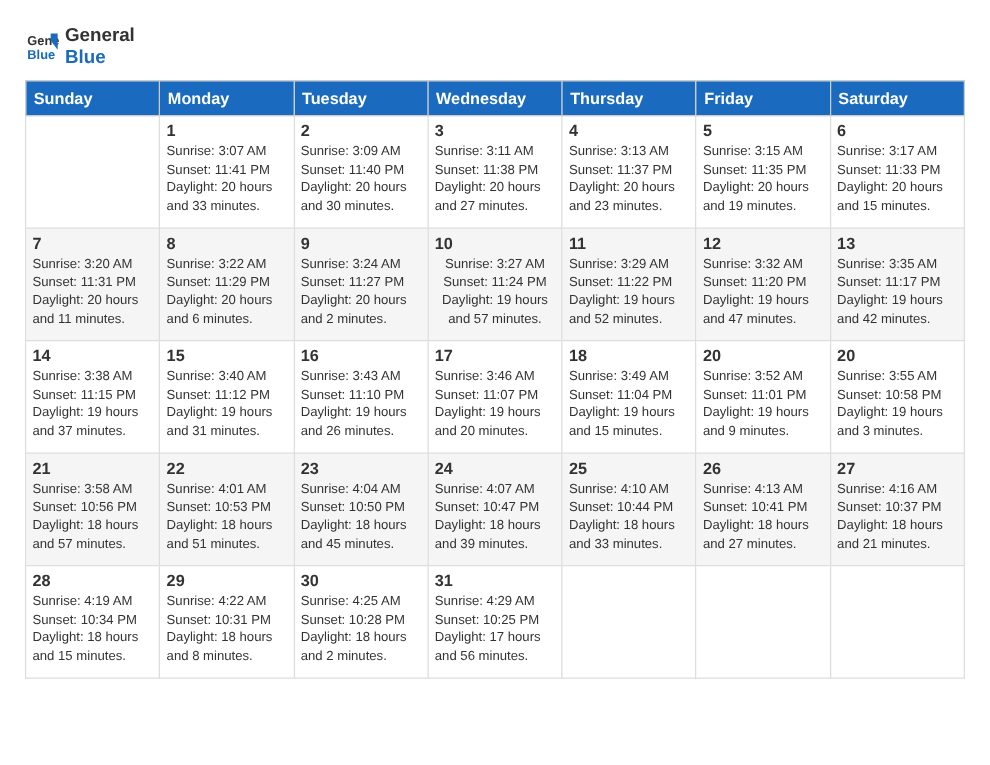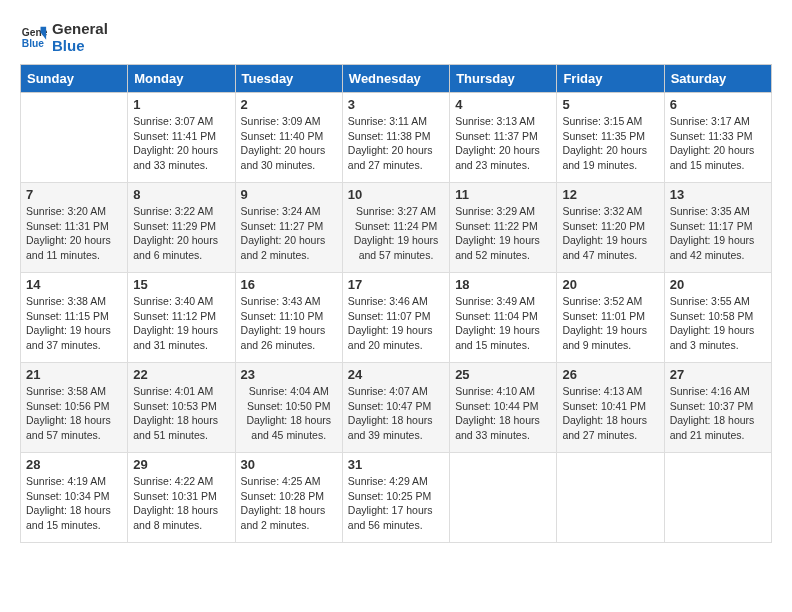--- a/index.html
+++ b/index.html
@@ -265,21 +265,21 @@
         </td>
         <td>
           <span class="day-number">22</span>
           <div class="day-info" style="white-space: pre-line;">Sunrise: 4:01 AM
 Sunset: 10:53 PM
 Daylight: 18 hours
 and 51 minutes.</div>
         </td>
         <td>
           <span class="day-number">23</span>
-          <div class="day-info" style="white-space: pre-line; text-align: center;">Sunrise: 4:04 AM
+          <div class="day-info" style="white-space: pre-line;">Sunrise: 4:04 AM
 Sunset: 10:50 PM
 Daylight: 18 hours
 and 45 minutes.</div>
         </td>
         <td>
           <span class="day-number">24</span>
           <div class="day-info" style="white-space: pre-line;">Sunrise: 4:07 AM
 Sunset: 10:47 PM
 Daylight: 18 hours
 and 39 minutes.</div>

